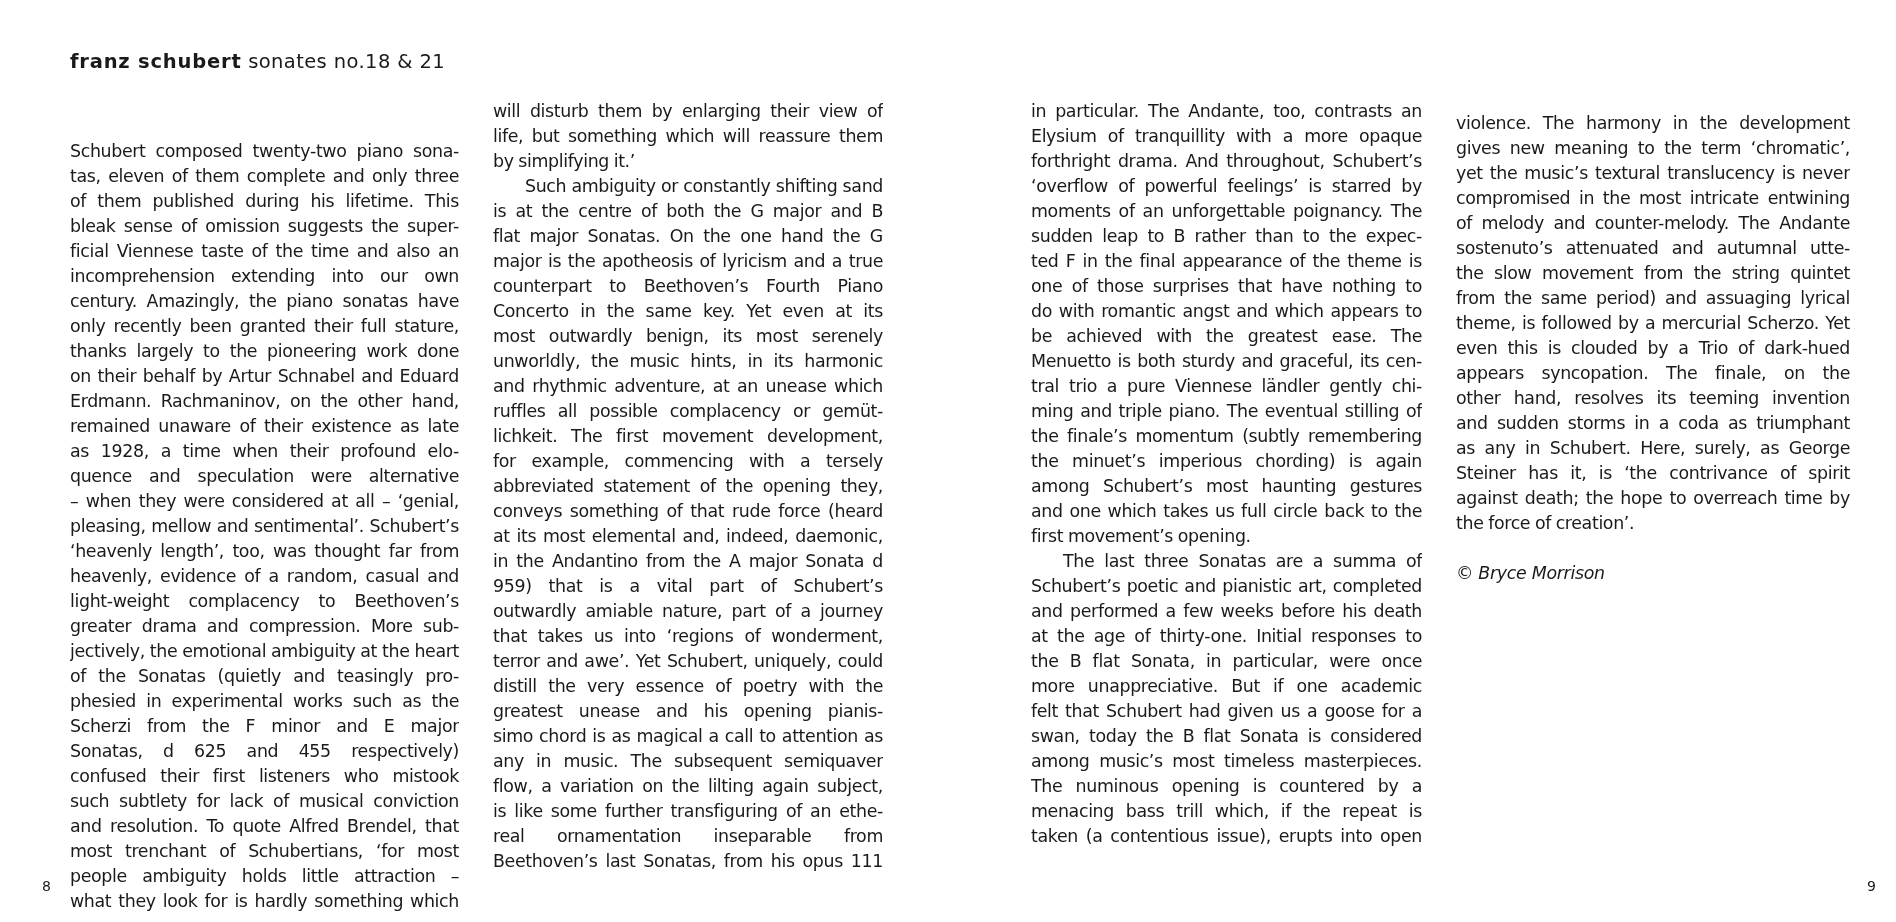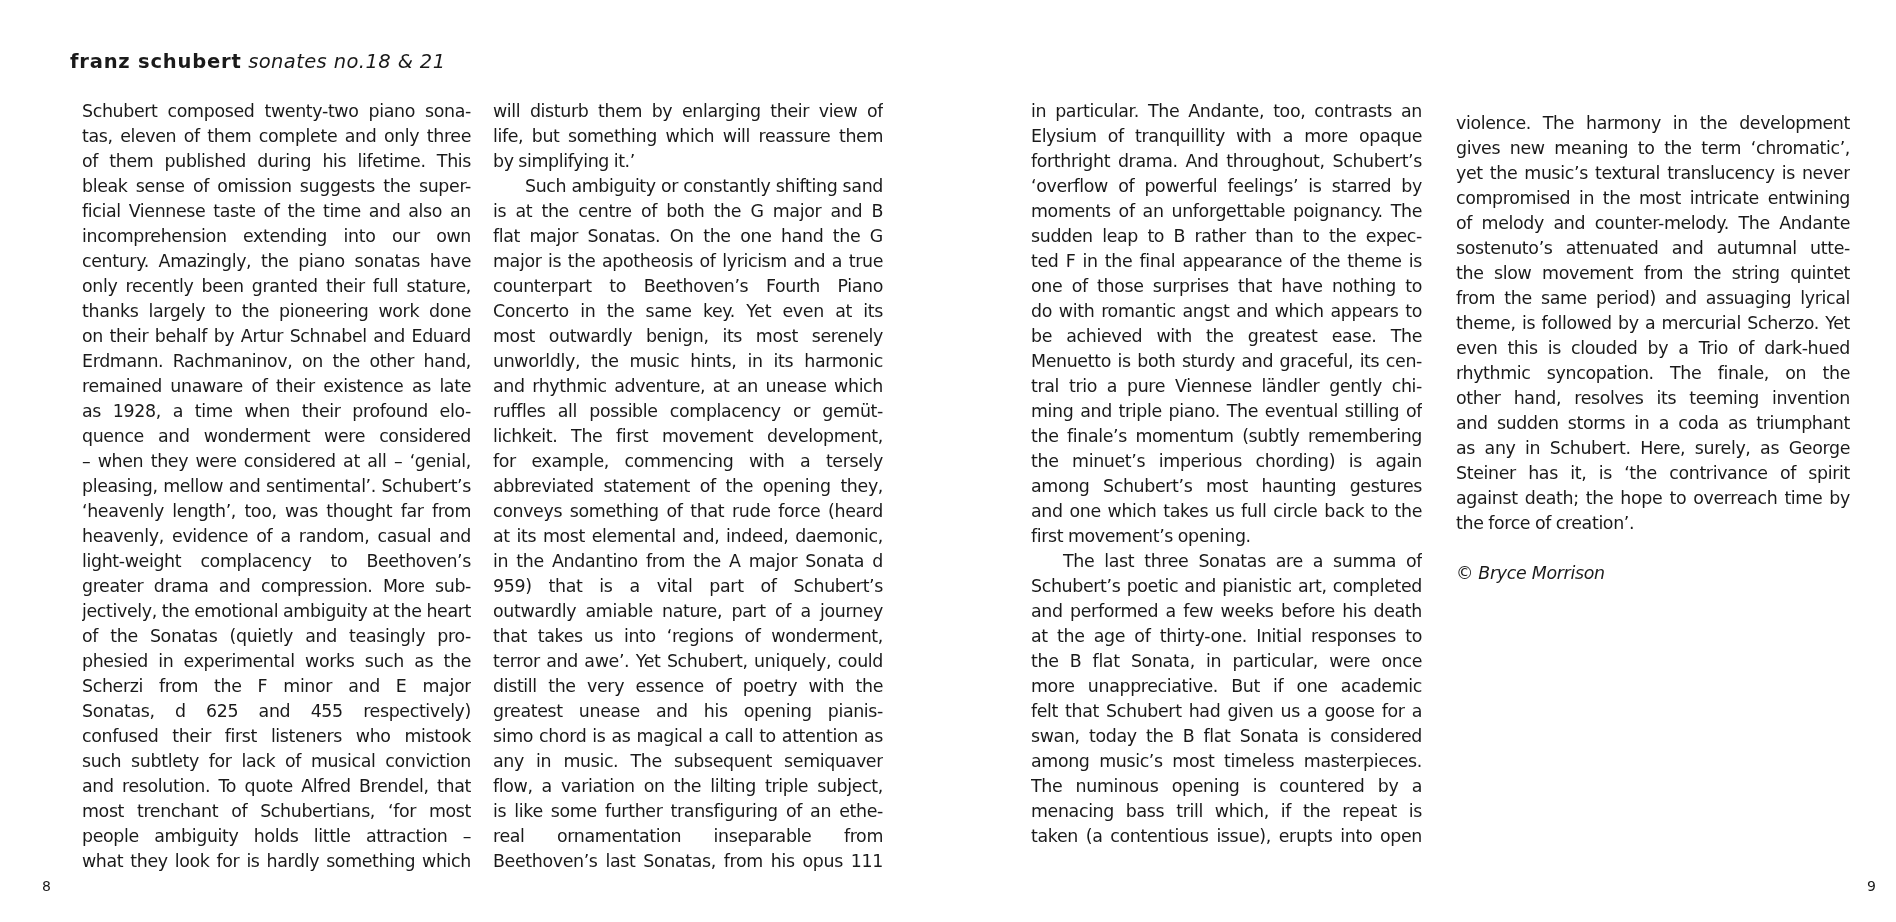--- a/index.html
+++ b/index.html
@@ -6,39 +6,39 @@
   body {
     width: 1896px; height: 922px; position: relative; overflow: hidden;
     font-family: "DejaVu Sans", "Liberation Sans", sans-serif;
     color: #1a1a1a;
   }
   .header {
     position: absolute; left: 70px; top: 50px;
     font-size: 19.5px; letter-spacing: 0.4px; white-space: nowrap;
   }
   .header .composer { font-weight: bold; letter-spacing: 0.8px; }
-  .header .album { font-weight: normal; font-style: italic; }
+  .header .album { font-weight: normal; }
   .column {
     position: absolute; top: 99px;
   }
   .line {
     display: block; height: 25px; line-height: 25px;
     font-size: 17.4px; white-space: nowrap;
     text-align: justify; text-align-last: justify;
     letter-spacing: -0.35px; word-spacing: -0.5px;
     overflow: hidden;
   }
   .line.last { text-align-last: left; }
   .line.indent { padding-left: 32px; }
   .line.blank { height: 25px; }
   .signature {
     display: block; height: 25px; line-height: 25px; font-size: 17.4px;
     font-style: italic; letter-spacing: -0.3px;
   }
-  .col1 { left: 82px; width: 389px; }
+  .col1 { left: 70px; width: 389px; margin-top: 40px; }
   .col2 { left: 493px; width: 390px; }
   .col3 { left: 1031px; width: 391px; }
   .col4 { left: 1456px; width: 394px; margin-top: 12px; }
   .page-num {
     position: absolute; top: 878px; font-size: 14px; color: #1a1a1a;
   }
   .page-left { left: 42px; }
   .page-right { left: 1867px; }
 </style>
 </head>
@@ -56,21 +56,21 @@
   <span class="line">bleak sense of omission suggests the super-</span>
   <span class="line">ficial Viennese taste of the time and also an</span>
   <span class="line">incomprehension extending into our own</span>
   <span class="line">century. Amazingly, the piano sonatas have</span>
   <span class="line">only recently been granted their full stature,</span>
   <span class="line">thanks largely to the pioneering work done</span>
   <span class="line">on their behalf by Artur Schnabel and Eduard</span>
   <span class="line">Erdmann. Rachmaninov, on the other hand,</span>
   <span class="line">remained unaware of their existence as late</span>
   <span class="line">as 1928, a time when their profound elo-</span>
-  <span class="line">quence and wonderment were considered</span>
+  <span class="line">quence and speculation were alternative</span>
   <span class="line">– when they were considered at all – ‘genial,</span>
   <span class="line">pleasing, mellow and sentimental’. Schubert’s</span>
   <span class="line">‘heavenly length’, too, was thought far from</span>
   <span class="line">heavenly, evidence of a random, casual and</span>
   <span class="line">light-weight complacency to Beethoven’s</span>
   <span class="line">greater drama and compression. More sub-</span>
   <span class="line">jectively, the emotional ambiguity at the heart</span>
   <span class="line">of the Sonatas (quietly and teasingly pro-</span>
   <span class="line">phesied in experimental works such as the</span>
   <span class="line">Scherzi from the F minor and E major</span>
@@ -104,21 +104,21 @@
   <span class="line">at its most elemental and, indeed, daemonic,</span>
   <span class="line">in the Andantino from the A major Sonata d</span>
   <span class="line">959) that is a vital part of Schubert’s</span>
   <span class="line">outwardly amiable nature, part of a journey</span>
   <span class="line">that takes us into ‘regions of wonderment,</span>
   <span class="line">terror and awe’. Yet Schubert, uniquely, could</span>
   <span class="line">distill the very essence of poetry with the</span>
   <span class="line">greatest unease and his opening pianis-</span>
   <span class="line">simo chord is as magical a call to attention as</span>
   <span class="line">any in music. The subsequent semiquaver</span>
-  <span class="line">flow, a variation on the lilting triple subject,</span>
+  <span class="line">flow, a variation on the lilting again subject,</span>
   <span class="line">is like some further transfiguring of an ethe-</span>
   <span class="line">real ornamentation inseparable from</span>
   <span class="line">Beethoven’s last Sonatas, from his opus 111</span>
 </div>
 
 <div class="column col3">
   <span class="line">in particular. The Andante, too, contrasts an</span>
   <span class="line">Elysium of tranquillity with a more opaque</span>
   <span class="line">forthright drama. And throughout, Schubert’s</span>
   <span class="line">‘overflow of powerful feelings’ is starred by</span>
@@ -154,21 +154,21 @@
   <span class="line">violence. The harmony in the development</span>
   <span class="line">gives new meaning to the term ‘chromatic’,</span>
   <span class="line">yet the music’s textural translucency is never</span>
   <span class="line">compromised in the most intricate entwining</span>
   <span class="line">of melody and counter-melody. The Andante</span>
   <span class="line">sostenuto’s attenuated and autumnal utte-</span>
   <span class="line">the slow movement from the string quintet</span>
   <span class="line">from the same period) and assuaging lyrical</span>
   <span class="line">theme, is followed by a mercurial Scherzo. Yet</span>
   <span class="line">even this is clouded by a Trio of dark-hued</span>
-  <span class="line">rhythmic syncopation. The finale, on the</span>
+  <span class="line">appears syncopation. The finale, on the</span>
   <span class="line">other hand, resolves its teeming invention</span>
   <span class="line">and sudden storms in a coda as triumphant</span>
   <span class="line">as any in Schubert. Here, surely, as George</span>
   <span class="line">Steiner has it, is ‘the contrivance of spirit</span>
   <span class="line">against death; the hope to overreach time by</span>
   <span class="line last">the force of creation’.</span>
   <span class="line blank"></span>
   <span class="signature">© Bryce Morrison</span>
 </div>
 

